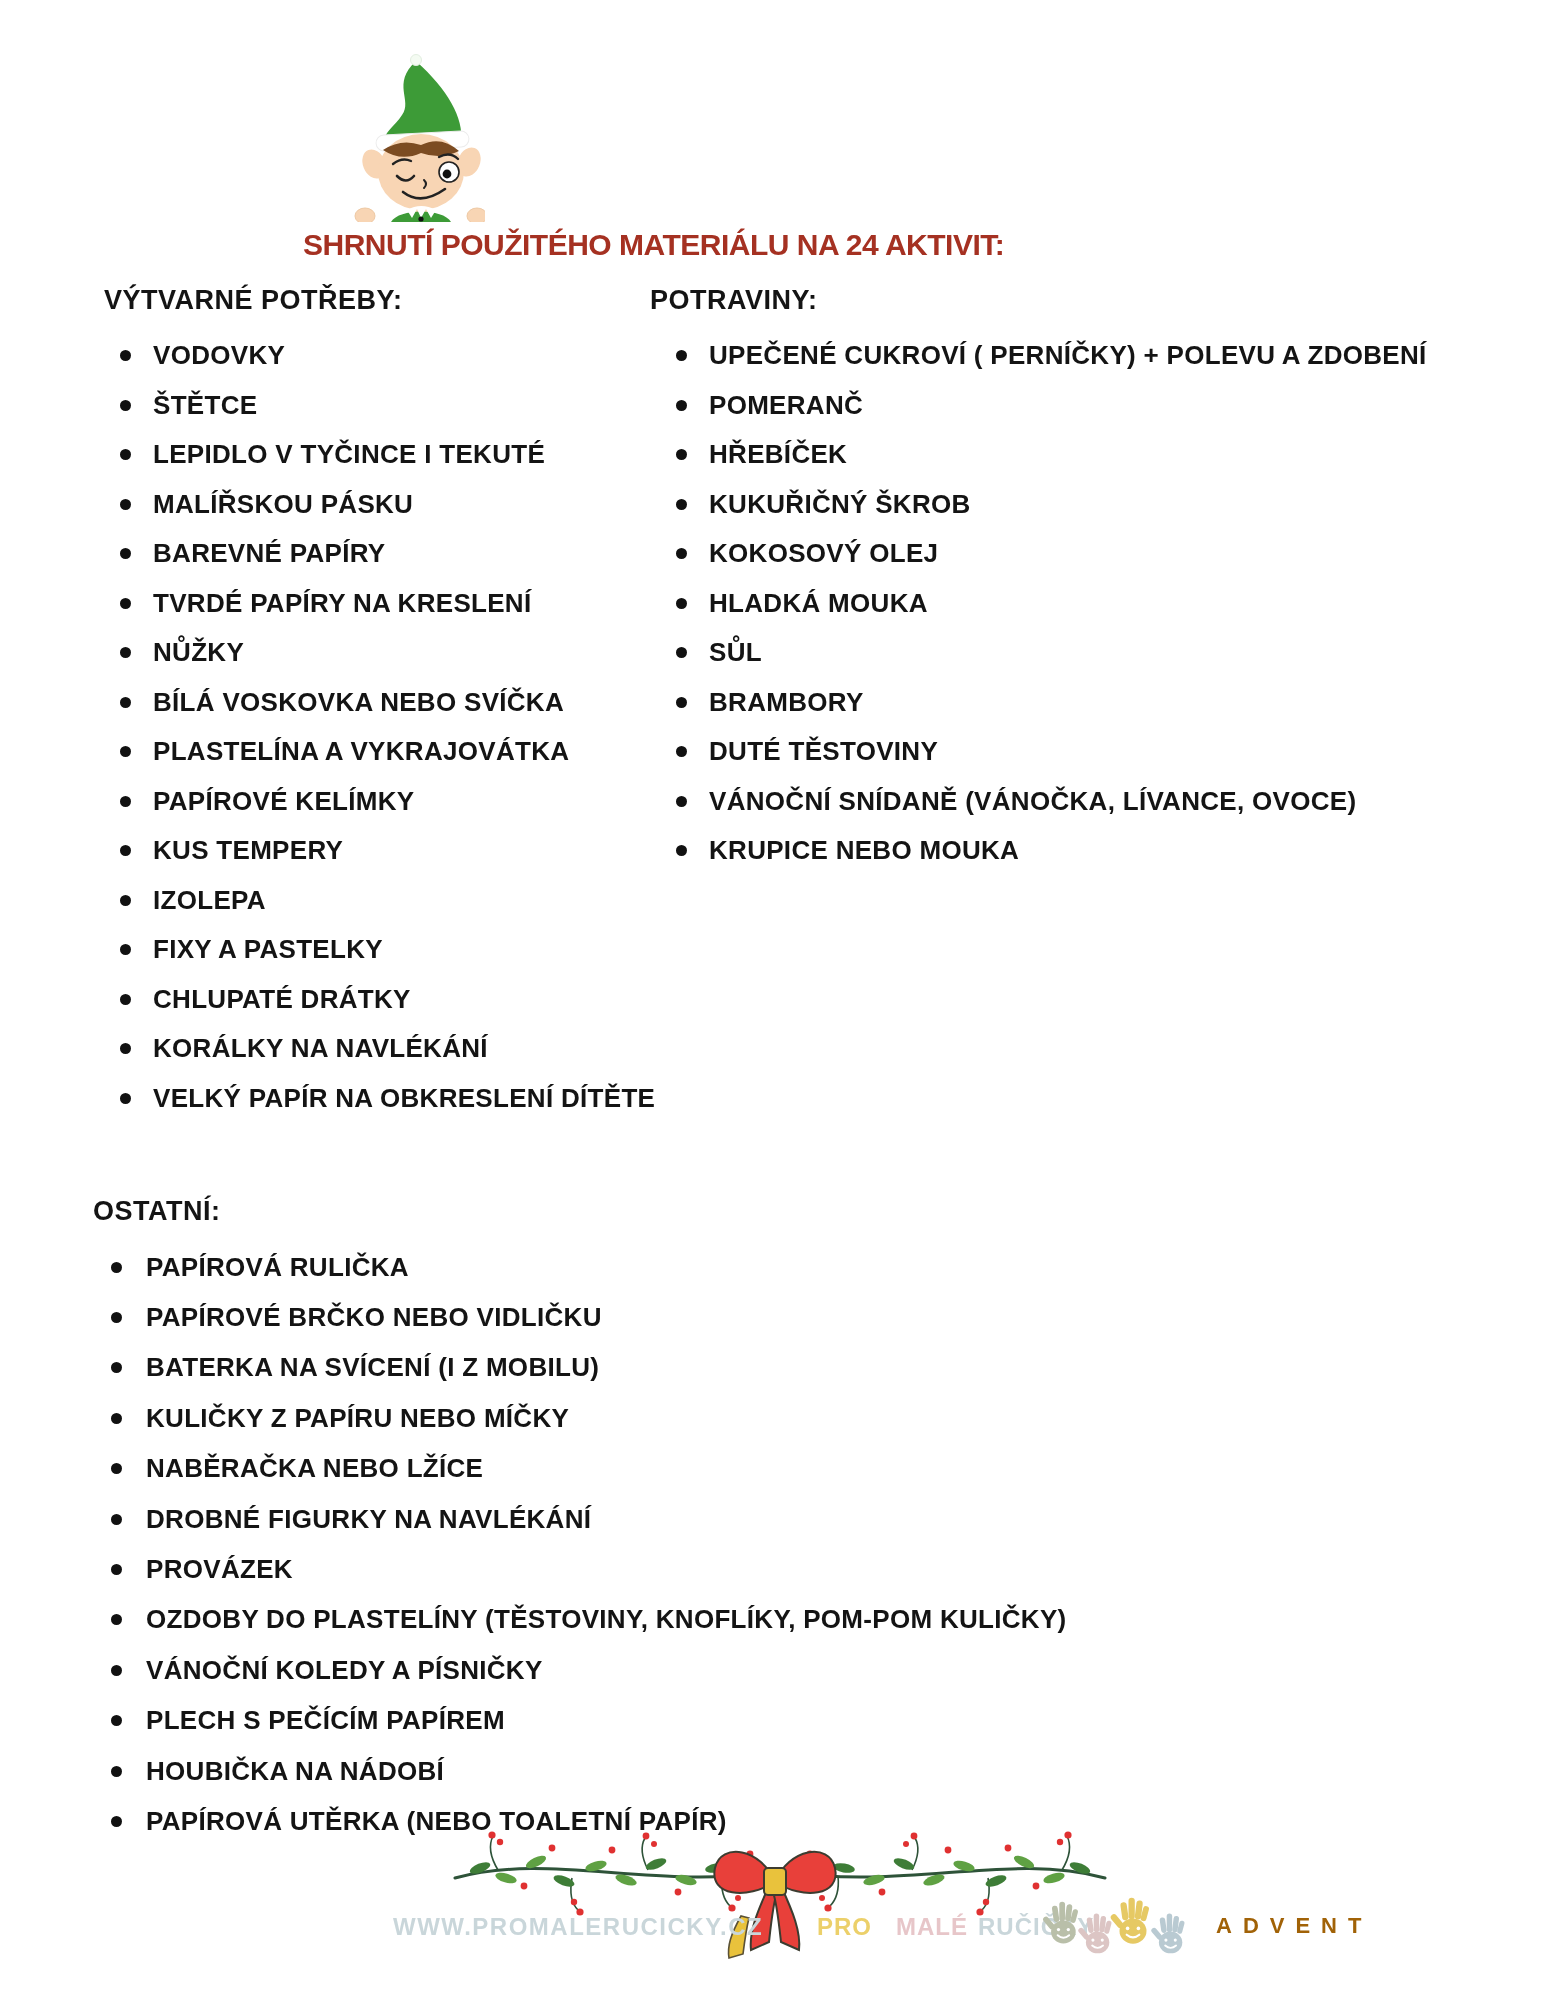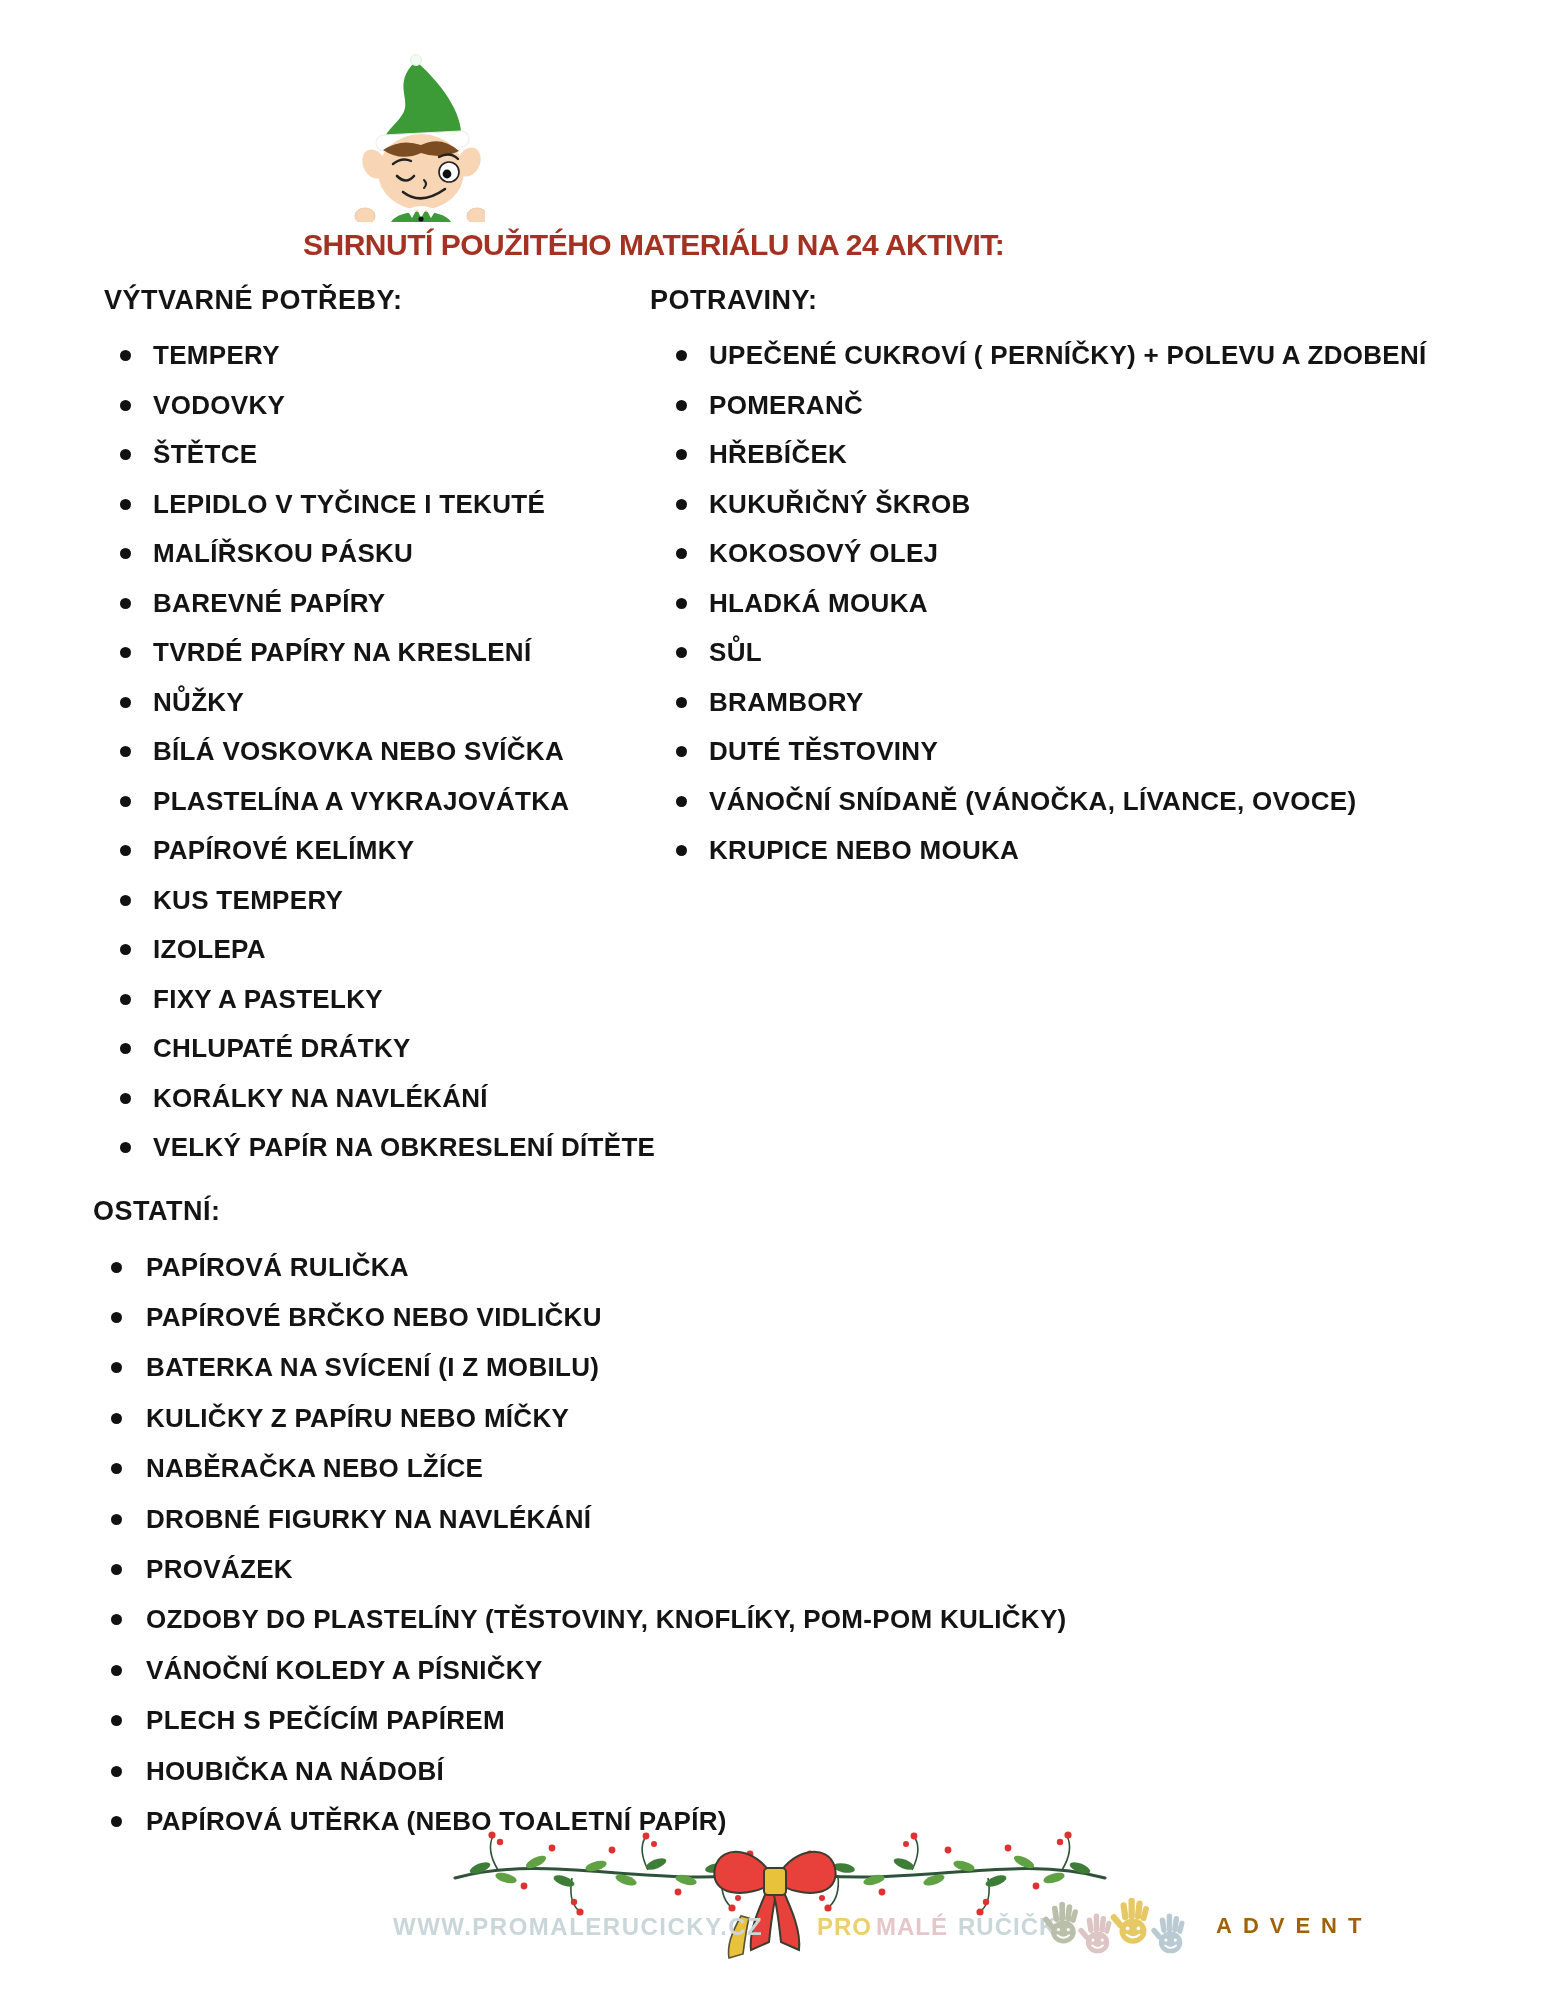--- a/index.html
+++ b/index.html
@@ -27,21 +27,21 @@
   .sec-other .bullet{margin-left:18px;margin-right:24px;}
   .item-text{font-size:26px;font-weight:bold;letter-spacing:0.3px;white-space:nowrap;color:#141414;}
   .elf{position:absolute;left:353px;top:52px;width:132px;height:170px;}
   .footer-art{position:absolute;left:440px;top:1826px;width:680px;height:140px;overflow:visible;}
   .site-url{
     position:absolute;left:393px;top:1913px;font-size:24px;font-weight:bold;
     letter-spacing:1.5px;color:#c9d6da;white-space:nowrap;
   }
   .brand{position:absolute;left:817px;top:1913px;font-size:24px;font-weight:bold;letter-spacing:1px;white-space:nowrap;}
   .brand .w1{color:#ecd06a;}
-  .brand .w2{color:#e7c6c9;margin-left:4px;}
+  .brand .w2{color:#e7c6c9;margin-left:24px;}
   .brand .w3{color:#c9d6da;margin-left:10px;}
   .hands{position:absolute;left:1045px;top:1896px;width:175px;height:70px;overflow:visible;}
   .advent{
     position:absolute;left:1216px;top:1913px;font-size:22px;font-weight:bold;
     letter-spacing:11px;color:#a16207;white-space:nowrap;
   }
 </style>
 </head>
 <body>
 
@@ -74,24 +74,20 @@
       <ellipse cx="12" cy="164" rx="10" ry="8" fill="#f8d5b4" stroke="#eec9a4" stroke-width="1"></ellipse>
       <ellipse cx="124" cy="164" rx="10" ry="8" fill="#f8d5b4" stroke="#eec9a4" stroke-width="1"></ellipse>
     </g>
   </svg>
 
   <h1 class="title">SHRNUTÍ POUŽITÉHO MATERIÁLU NA 24 AKTIVIT:</h1>
 
   <section class="sec sec-art">
     <h2>VÝTVARNÉ POTŘEBY:</h2>
     <ul class="list">
-        <li>
-          <span class="bullet"></span>
-          <span class="item-text">TEMPERY</span>
-        </li>
         <li>
           <span class="bullet"></span>
           <span class="item-text">VODOVKY</span>
         </li>
         <li>
           <span class="bullet"></span>
           <span class="item-text">ŠTĚTCE</span>
         </li>
         <li>
           <span class="bullet"></span>

